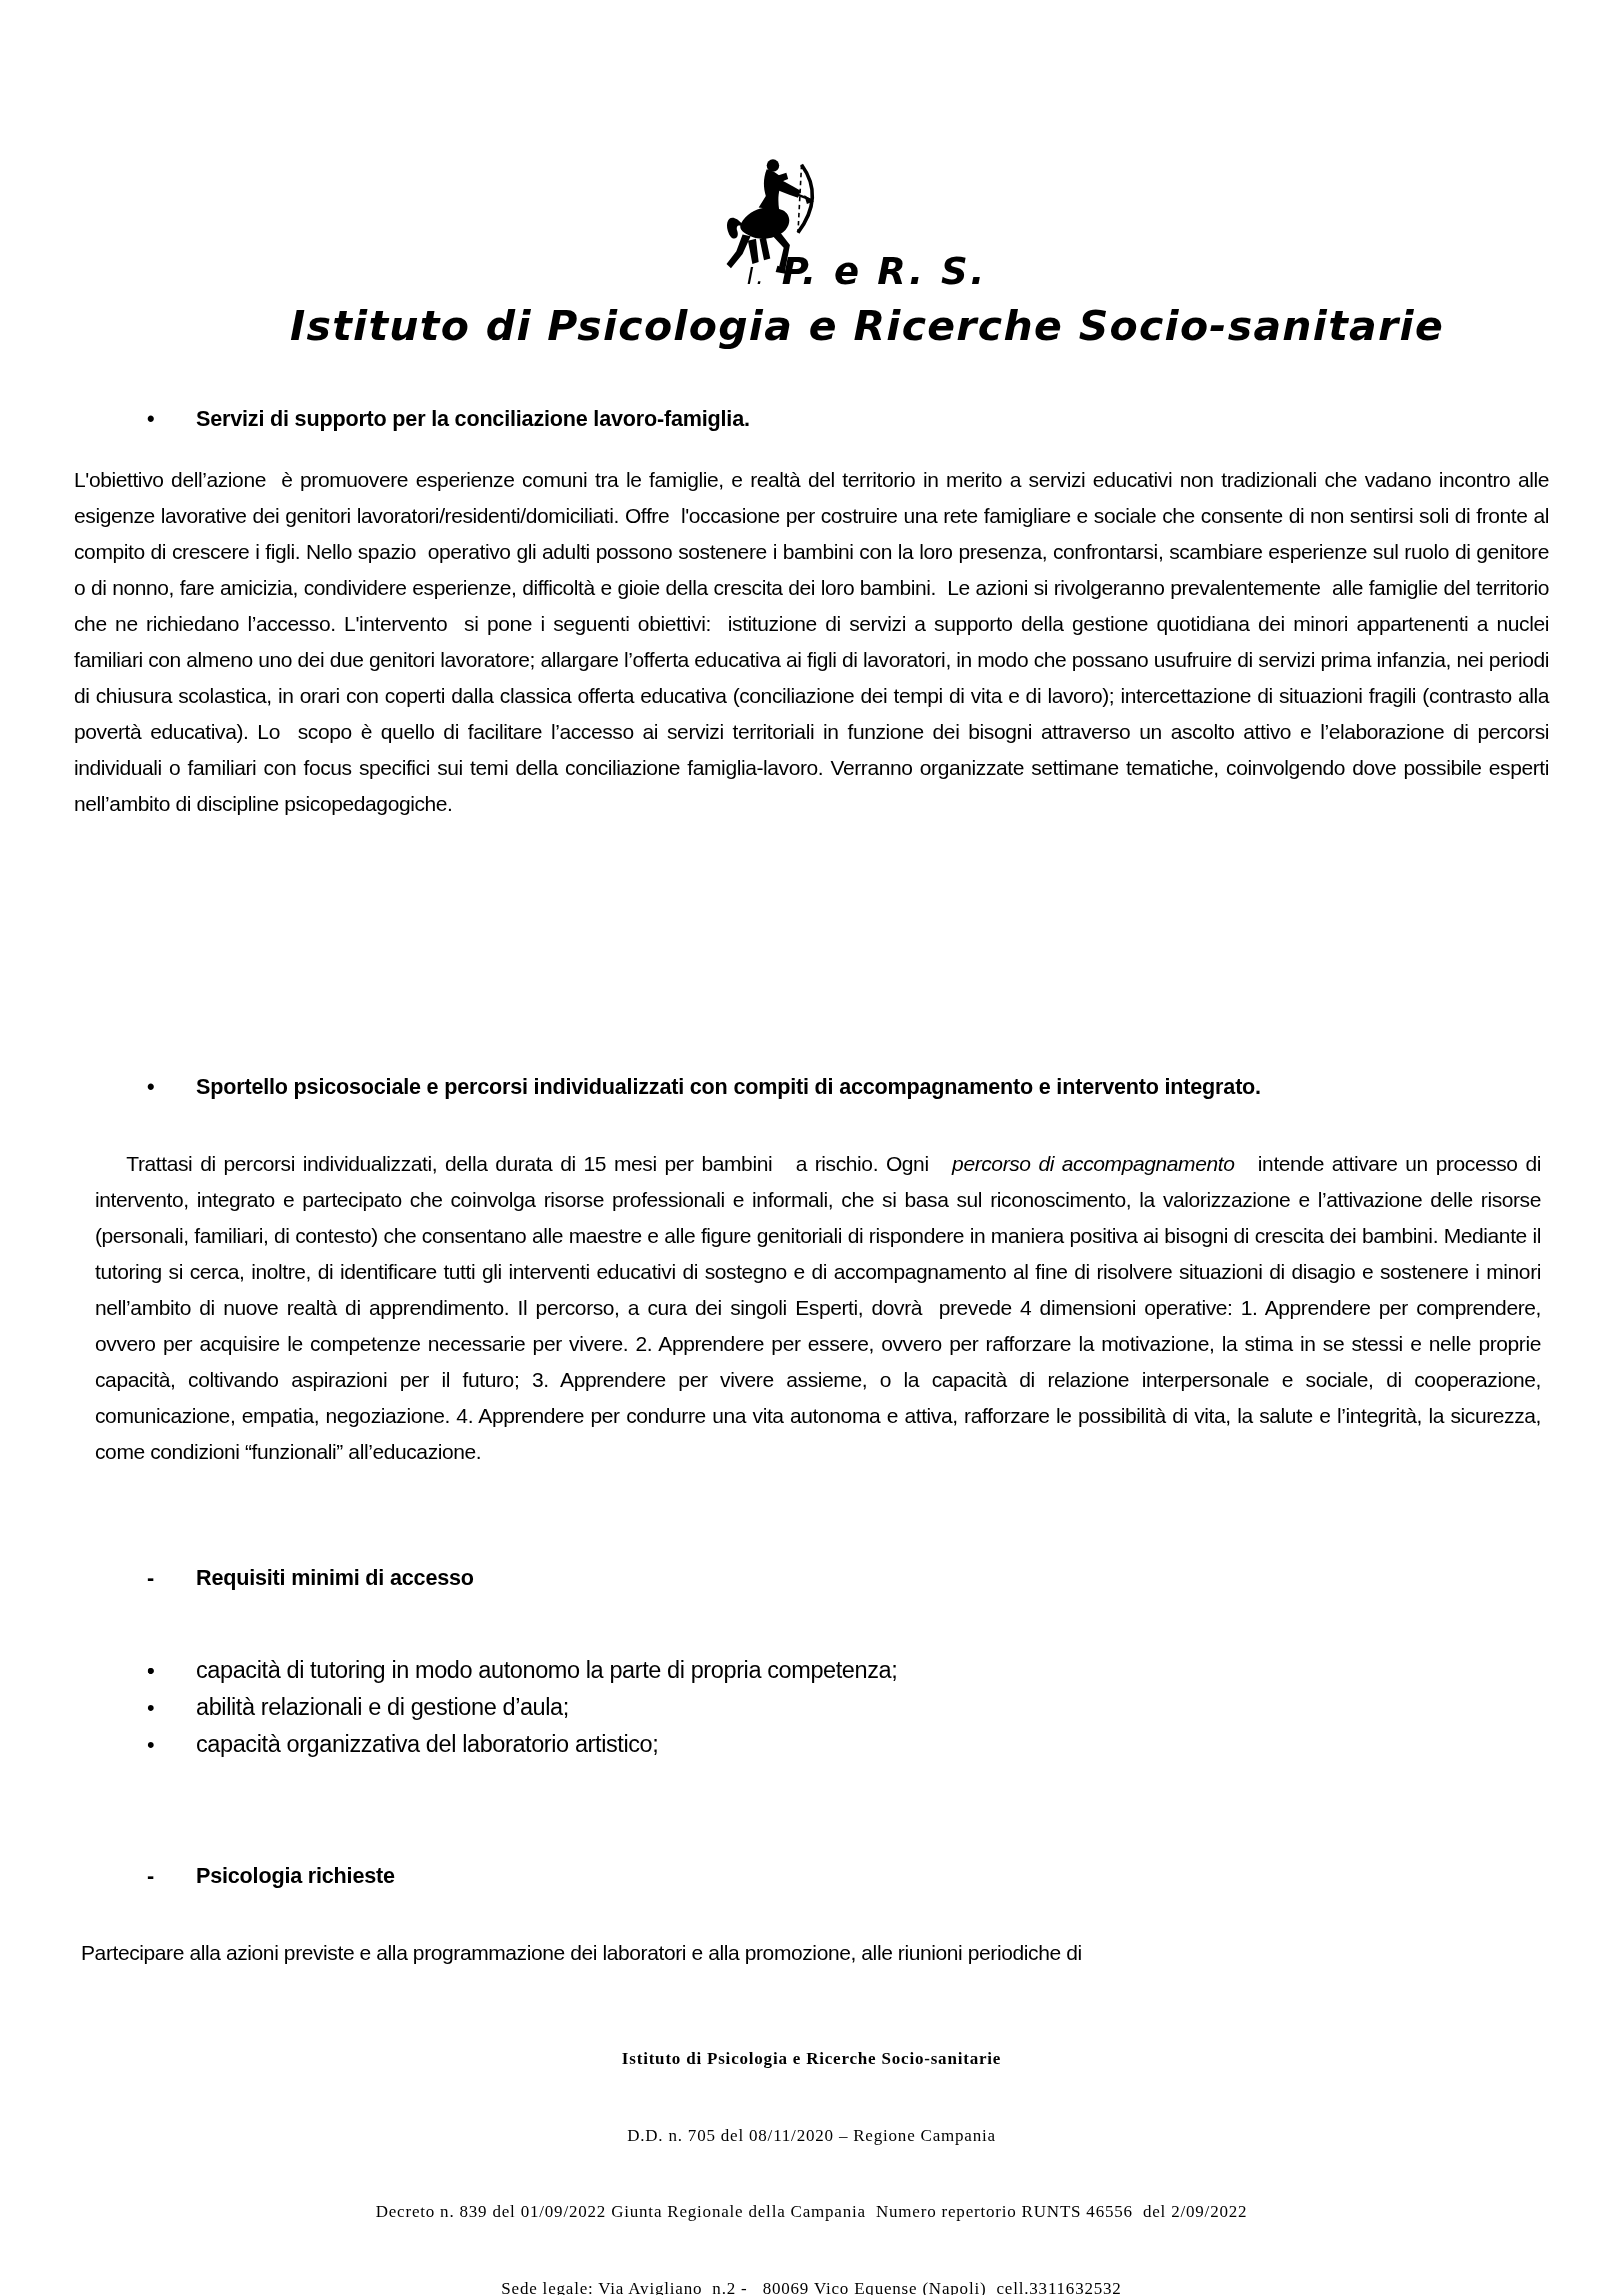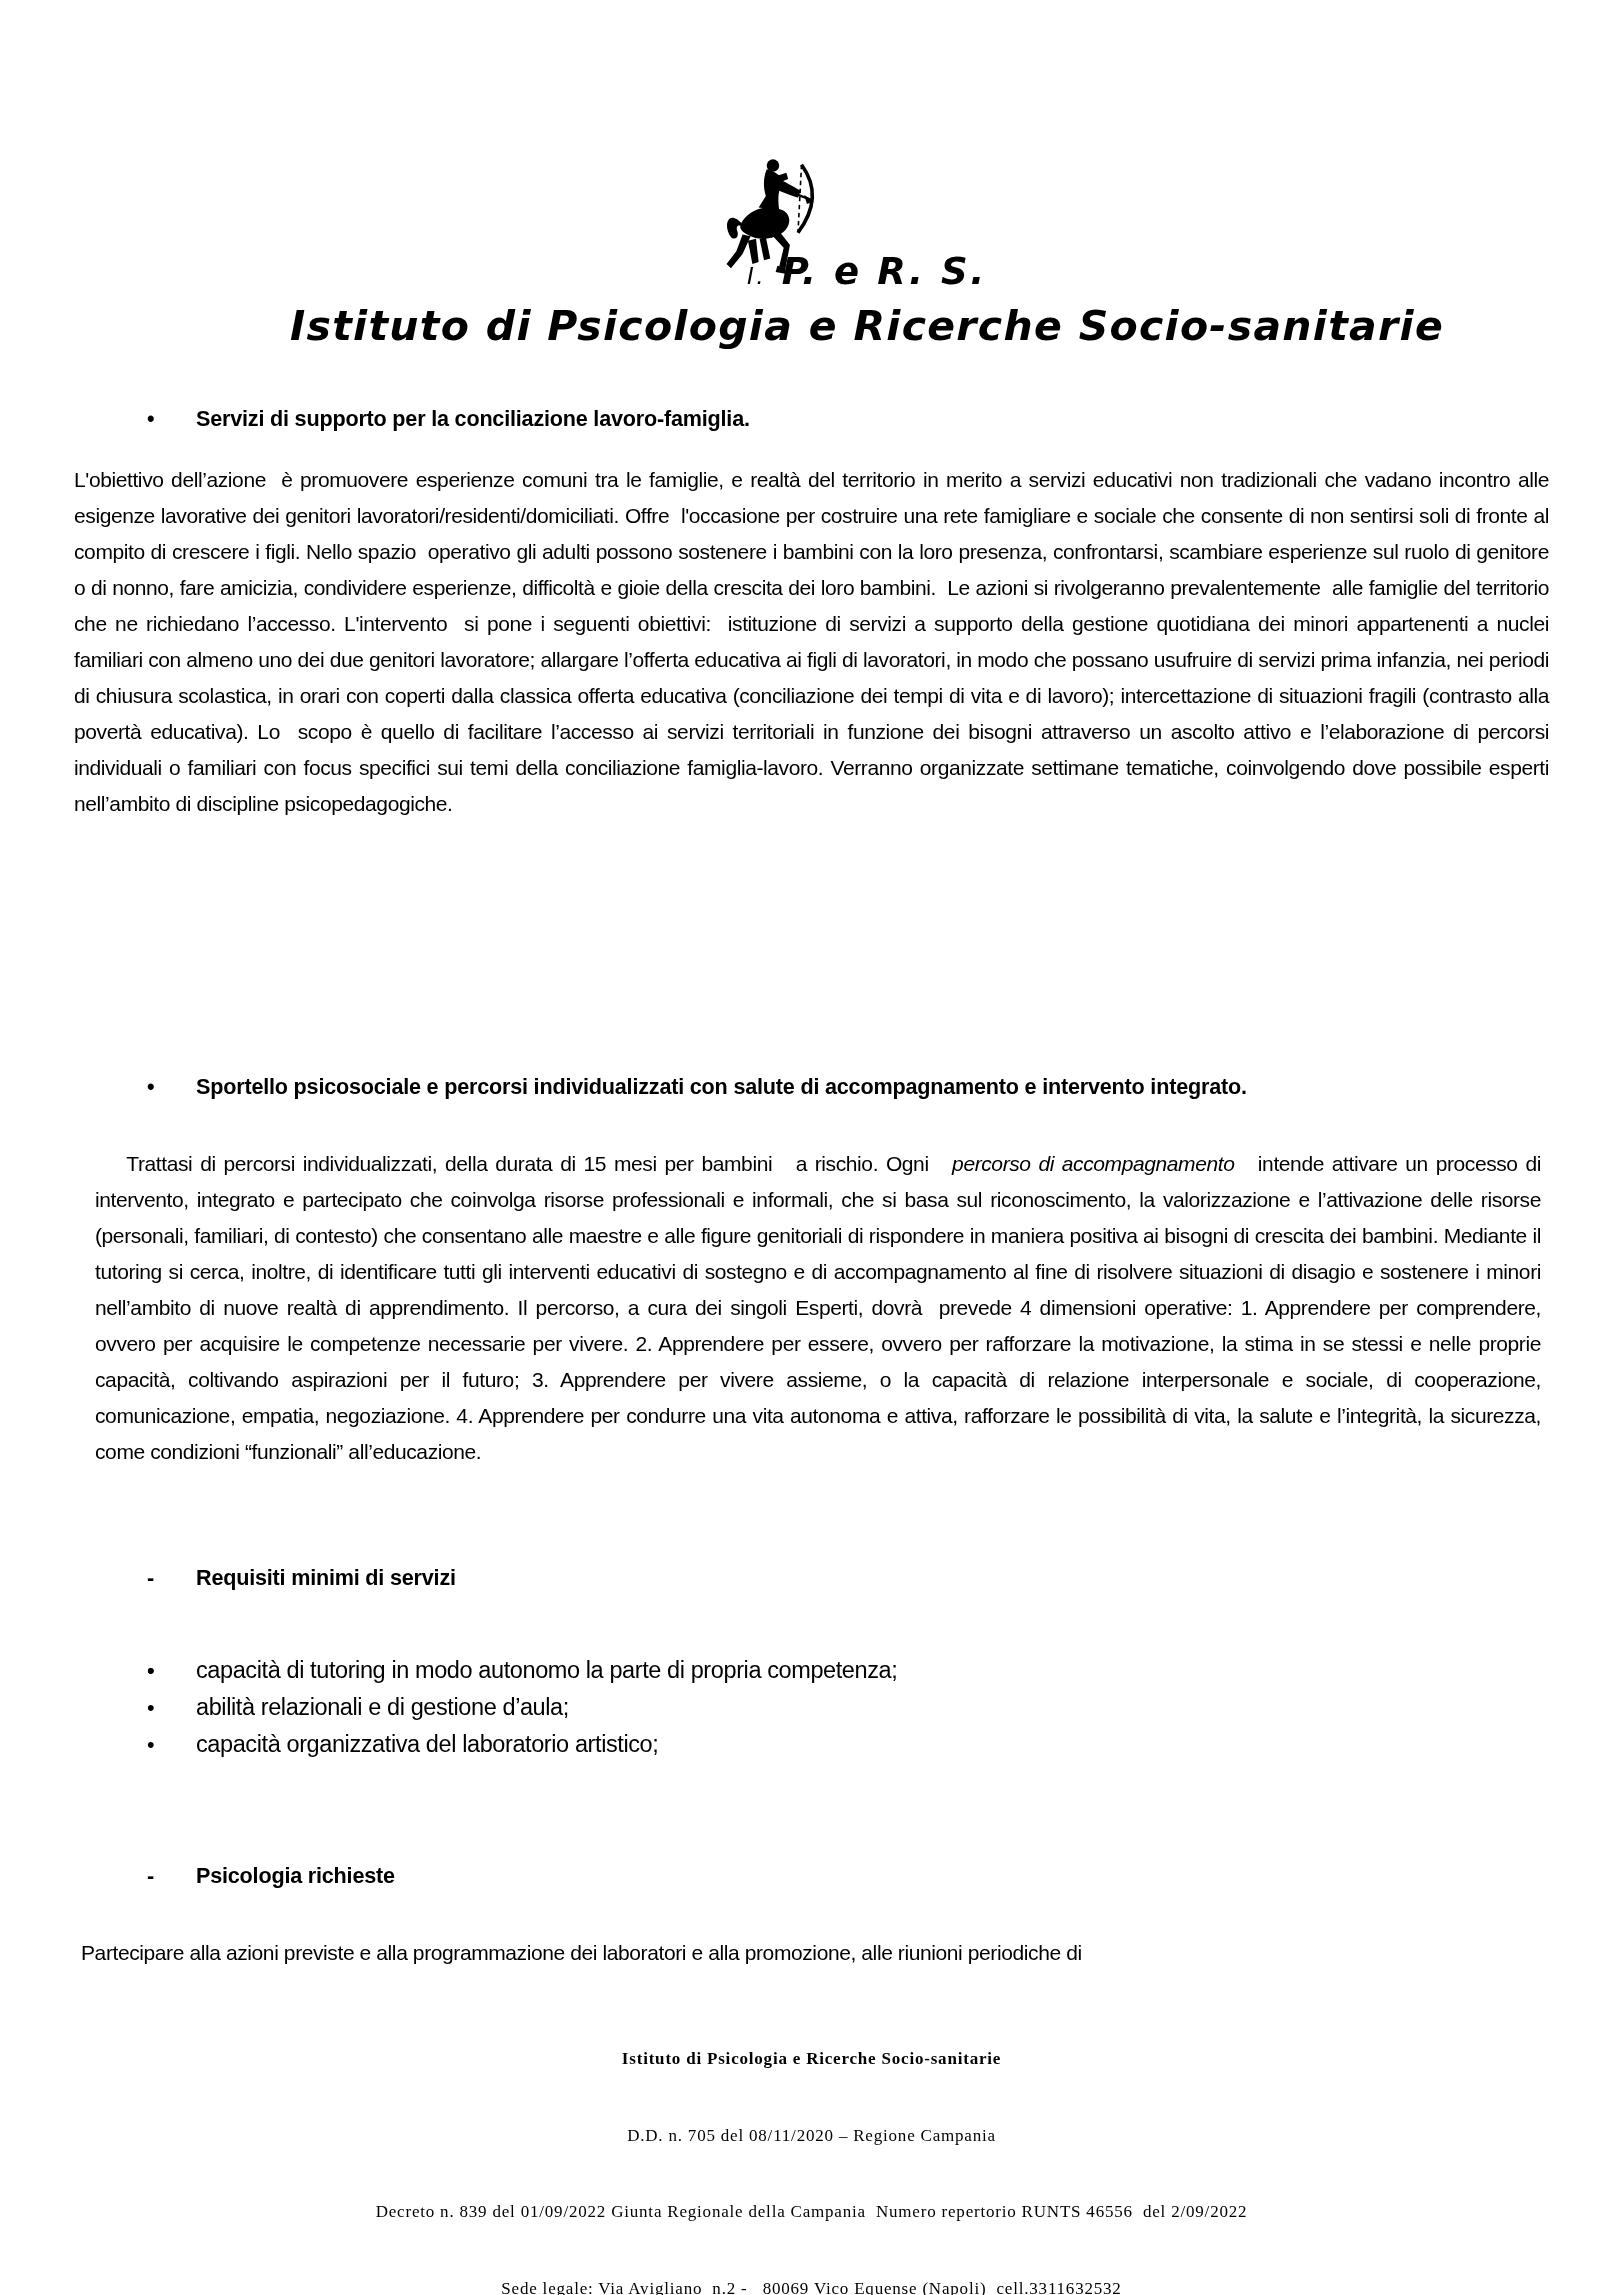--- a/index.html
+++ b/index.html
@@ -149,30 +149,30 @@
 
   <div class="block h-bullet" style="top:404px;">
     <span class="marker">•</span>
     <span>Servizi di supporto per la conciliazione lavoro-famiglia.</span>
   </div>
 
   <div class="block body-text" style="top:462px;">L'obiettivo dell’azione  è promuovere esperienze comuni tra le famiglie, e realtà del territorio in merito a servizi educativi non tradizionali che vadano incontro alle esigenze lavorative dei genitori lavoratori/residenti/domiciliati. Offre  l'occasione per costruire una rete famigliare e sociale che consente di non sentirsi soli di fronte al compito di crescere i figli. Nello spazio  operativo gli adulti possono sostenere i bambini con la loro presenza, confrontarsi, scambiare esperienze sul ruolo di genitore o di nonno, fare amicizia, condividere esperienze, difficoltà e gioie della crescita dei loro bambini.  Le azioni si rivolgeranno prevalentemente  alle famiglie del territorio che ne richiedano l’accesso. L'intervento  si pone i seguenti obiettivi:  istituzione di servizi a supporto della gestione quotidiana dei minori appartenenti a nuclei familiari con almeno uno dei due genitori lavoratore; allargare l’offerta educativa ai figli di lavoratori, in modo che possano usufruire di servizi prima infanzia, nei periodi di chiusura scolastica, in orari con coperti dalla classica offerta educativa (conciliazione dei tempi di vita e di lavoro); intercettazione di situazioni fragili (contrasto alla povertà educativa). Lo  scopo è quello di facilitare l’accesso ai servizi territoriali in funzione dei bisogni attraverso un ascolto attivo e l’elaborazione di percorsi individuali o familiari con focus specifici sui temi della conciliazione famiglia-lavoro. Verranno organizzate settimane tematiche, coinvolgendo dove possibile esperti nell’ambito di discipline psicopedagogiche.</div>
 
   <div class="block h-bullet" style="top:1072px;">
     <span class="marker">•</span>
-    <span>Sportello psicosociale e percorsi individualizzati  con salute di accompagnamento e intervento integrato.</span>
+    <span>Sportello psicosociale e percorsi individualizzati  con compiti di accompagnamento e intervento integrato.</span>
   </div>
 
   <div class="block body-text" style="top:1110px; left:95px; right:82px;">
     <span>Trattasi di percorsi individualizzati, della durata di 15 mesi per bambini   a rischio. Ogni   </span><span class="italic">percorso di accompagnamento</span><span>   intende attivare un processo di intervento, integrato e partecipato che coinvolga risorse professionali e informali, che si basa sul riconoscimento, la valorizzazione e l’attivazione delle risorse (personali, familiari, di contesto) che consentano alle maestre e alle figure genitoriali di rispondere in maniera positiva ai bisogni di crescita dei bambini. Mediante il tutoring si cerca, inoltre, di identificare tutti gli interventi educativi di sostegno e di accompagnamento al fine di risolvere situazioni di disagio e sostenere i minori nell’ambito di nuove realtà di apprendimento. Il percorso, a cura dei singoli Esperti, dovrà  prevede 4 dimensioni operative: 1. Apprendere per comprendere, ovvero per acquisire le competenze necessarie per vivere. 2. Apprendere per essere, ovvero per rafforzare la motivazione, la stima in se stessi e nelle proprie capacità, coltivando aspirazioni per il futuro; 3. Apprendere per vivere assieme, o la capacità di relazione interpersonale e sociale, di cooperazione, comunicazione, empatia, negoziazione. 4. Apprendere per condurre una vita autonoma e attiva, rafforzare le possibilità di vita, la salute e l’integrità, la sicurezza, come condizioni “funzionali” all’educazione.</span>
   </div>
 
   <div class="block h-bullet" style="top:1563px;">
     <span class="marker">-</span>
-    <span>Requisiti minimi di servizi</span>
+    <span>Requisiti minimi di accesso</span>
   </div>
 
   <div class="block list" style="top:1652px;">
     <div class="item">
       <span class="marker">•</span>
     </div>
     <div class="item">
       <span class="marker">•</span>
       <span>capacità di tutoring in modo autonomo la parte di propria competenza;</span>
     </div>

